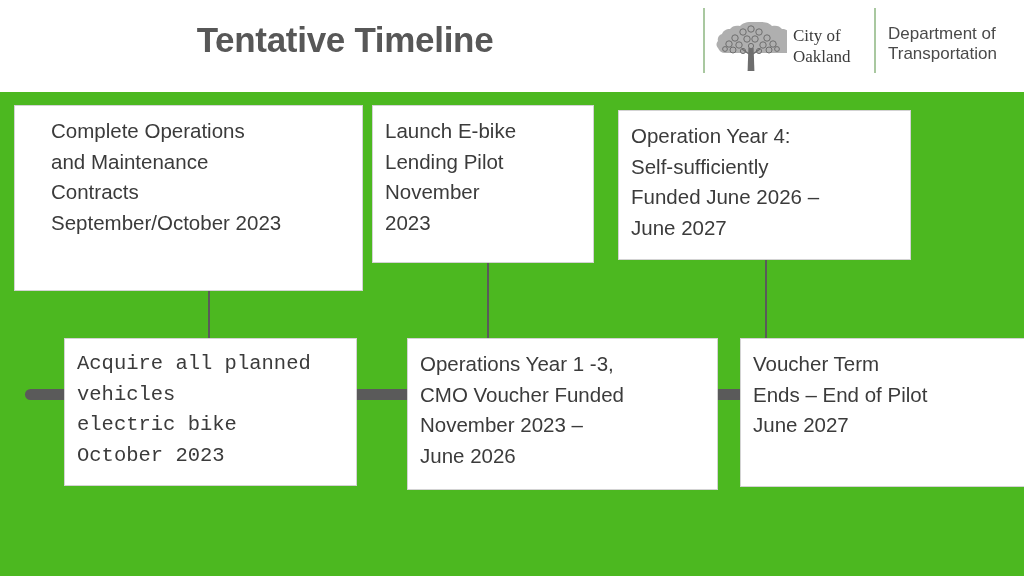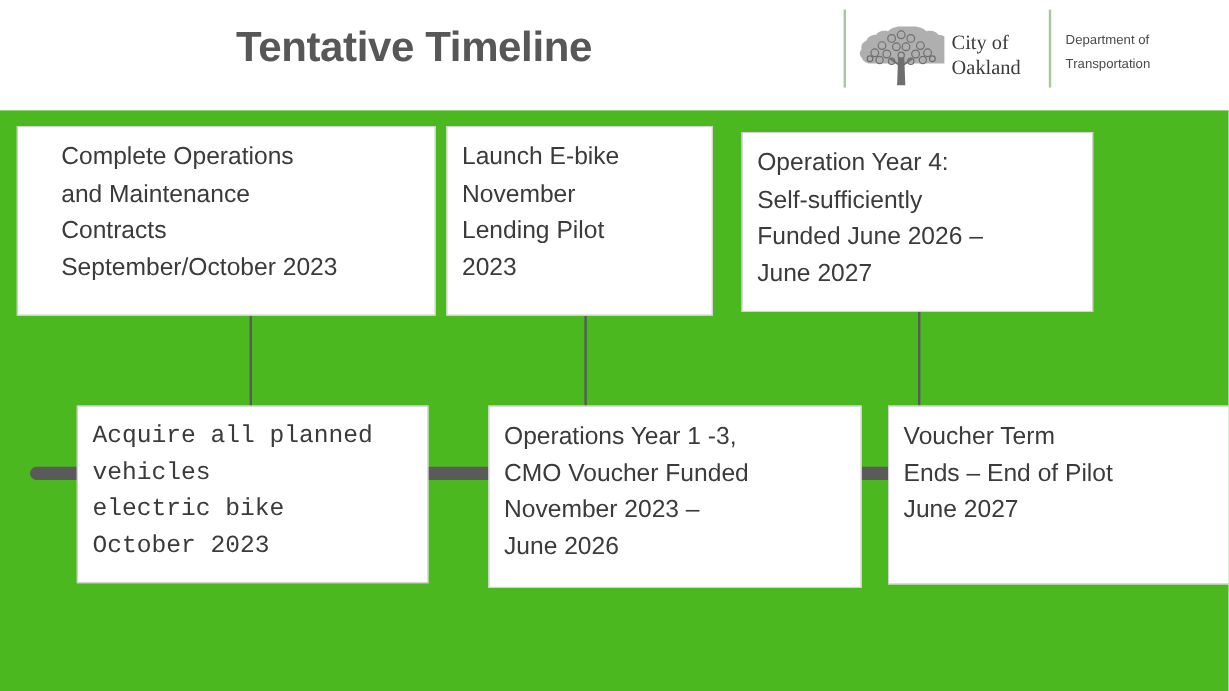--- a/index.html
+++ b/index.html
@@ -67,21 +67,21 @@
     font-family: "Liberation Serif", serif;
     font-size: 17px;
     line-height: 21px;
     color: #3b3b3b;
   }
   .dot-label {
     position: absolute;
     left: 888px;
     top: 24px;
     font-family: "Liberation Sans", sans-serif;
-    font-size: 11px;
+    font-size: 17px;
     line-height: 20px;
     color: #4a4a4a;
   }
 
   
   .canvas {
     position: absolute;
     left: 0;
     top: 92px;
     width: 1024px;
@@ -118,21 +118,21 @@
     font-size: 20.5px;
     line-height: 30.5px;
     font-family: "Liberation Sans", sans-serif;
     font-weight: 400;
   }
   .card p {
     margin: 0;
   }
 
   
-  .card-1 { left: 14px;  top: 105px; width: 349px; height: 158px; padding-left: 36px; }
+  .card-1 { left: 14px;  top: 105px; width: 349px; height: 186px; padding-left: 36px; }
   .card-2 { left: 372px; top: 105px; width: 222px; height: 158px; }
   .card-3 { left: 618px; top: 110px; width: 293px; height: 150px; }
   
   .card-4 { left: 64px;  top: 338px; width: 293px; height: 148px; font-family: Liberation Mono, monospace; }
   .card-5 { left: 407px; top: 338px; width: 311px; height: 152px; }
   .card-6 { left: 740px; top: 338px; width: 304px; height: 149px; }
 </style>
 </head>
 <body>
 
@@ -202,22 +202,22 @@
 
   <div class="card card-1">
     <p>Complete Operations</p>
     <p>and Maintenance</p>
     <p>Contracts</p>
     <p>September/October 2023</p>
   </div>
 
   <div class="card card-2">
     <p>Launch E-bike</p>
+    <p>Lending Pilot</p>
     <p>November</p>
-    <p>Lending Pilot</p>
     <p>2023</p>
   </div>
 
   <div class="card card-3">
     <p>Operation Year 4:</p>
     <p>Self-sufficiently</p>
     <p>Funded June 2026 –</p>
     <p>June 2027</p>
   </div>
 

